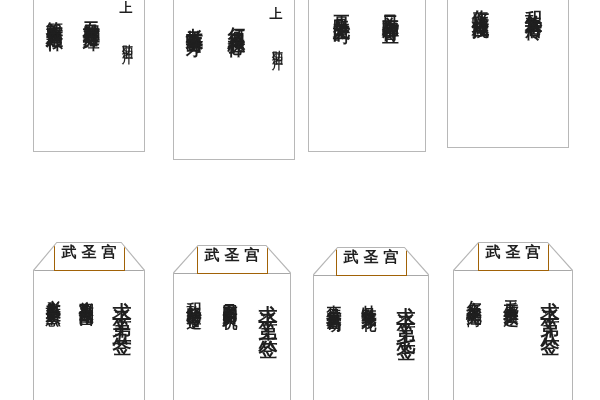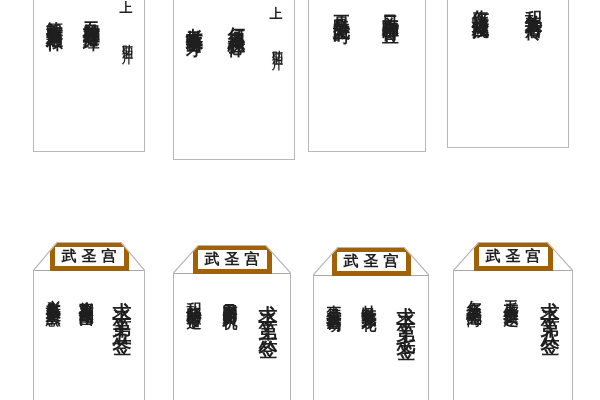--- a/index.html
+++ b/index.html
@@ -44,23 +44,23 @@
     position:absolute; inset:1px;
     background:#ffffff;
     clip-path:polygon(21% 0, 79% 0, 100% 16%, 100% 100%, 0 100%, 0 16%);
   }
   .tag-head {
     position:absolute; top:0; left:0; right:0; height:27px;
     border-bottom:1px solid #a8a8a8;
     display:flex; align-items:center; justify-content:center;
   }
   .temple-box {
-    border:5px solid #a16207;
+    border:1px solid #a16207;
     font-size:15px; font-weight:700; letter-spacing:5px;
-    line-height:19px; padding:0 2px 0 7px;
+    line-height:19px; padding:0 2px 8px 7px;
     background:#ffffff;
   }
   .tag .cols { top:41px; bottom:-40px; padding:0 8px 0 10px; }
   .title-col { font-size:19px; font-weight:700; letter-spacing:9px; margin-top:2px; }
   .tag .verse { font-size:15px; letter-spacing:2px; font-weight:600; margin-top:4px; }
   .mirror { transform:scaleX(-1); }
 </style>
 </head>
 <body>
 

